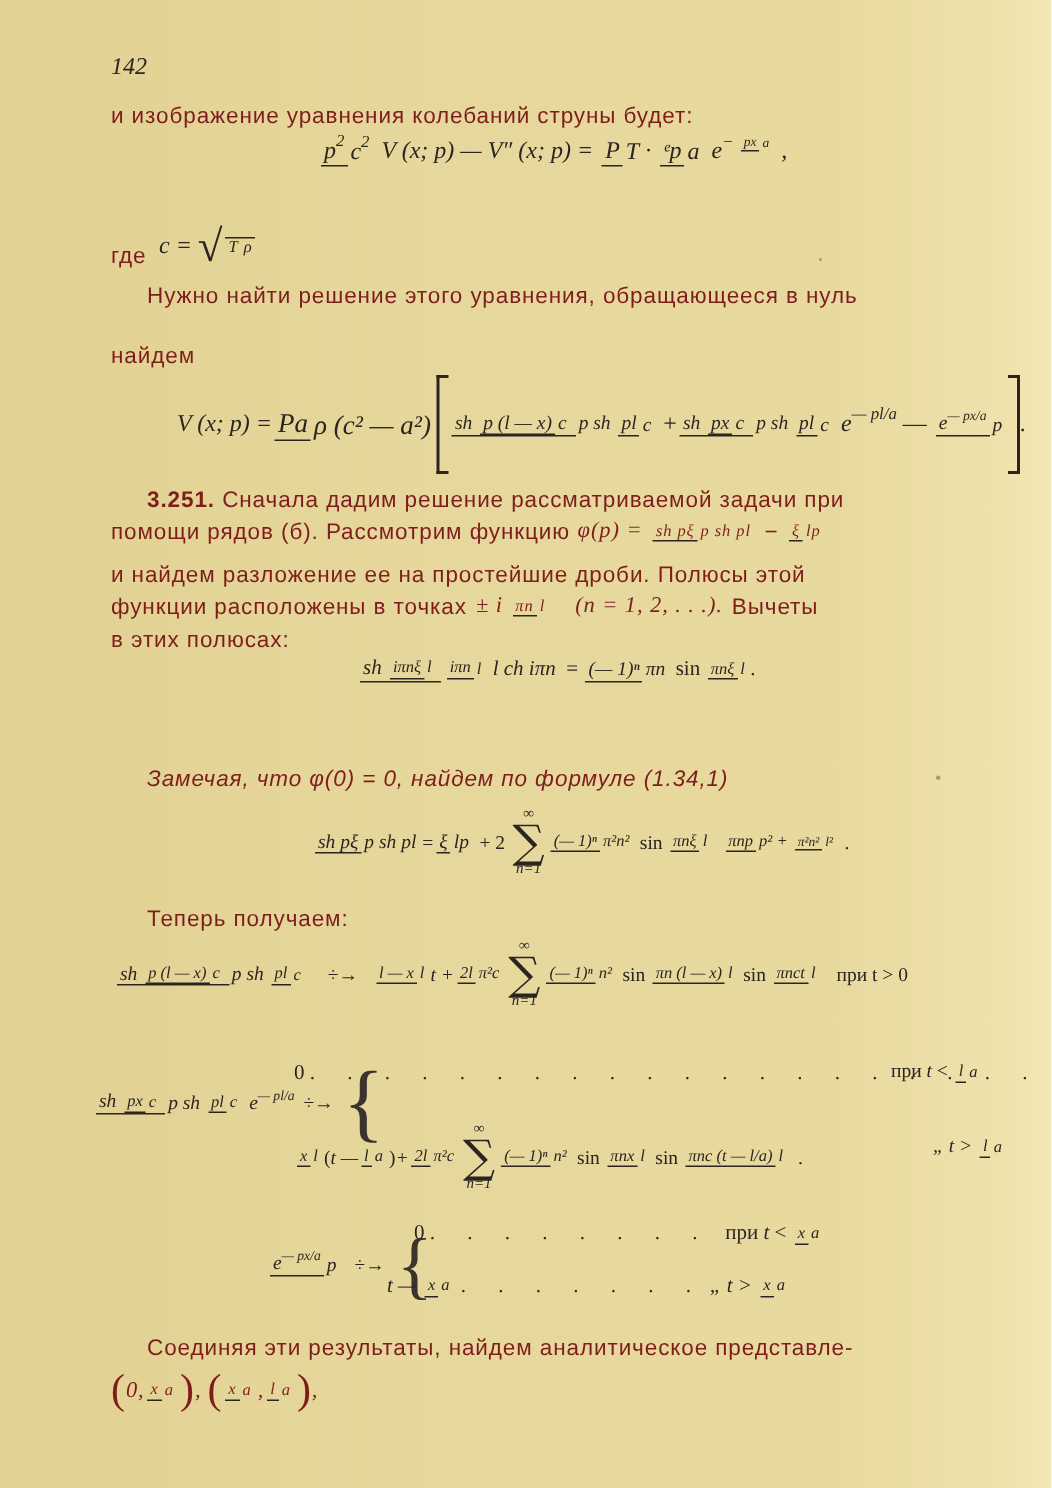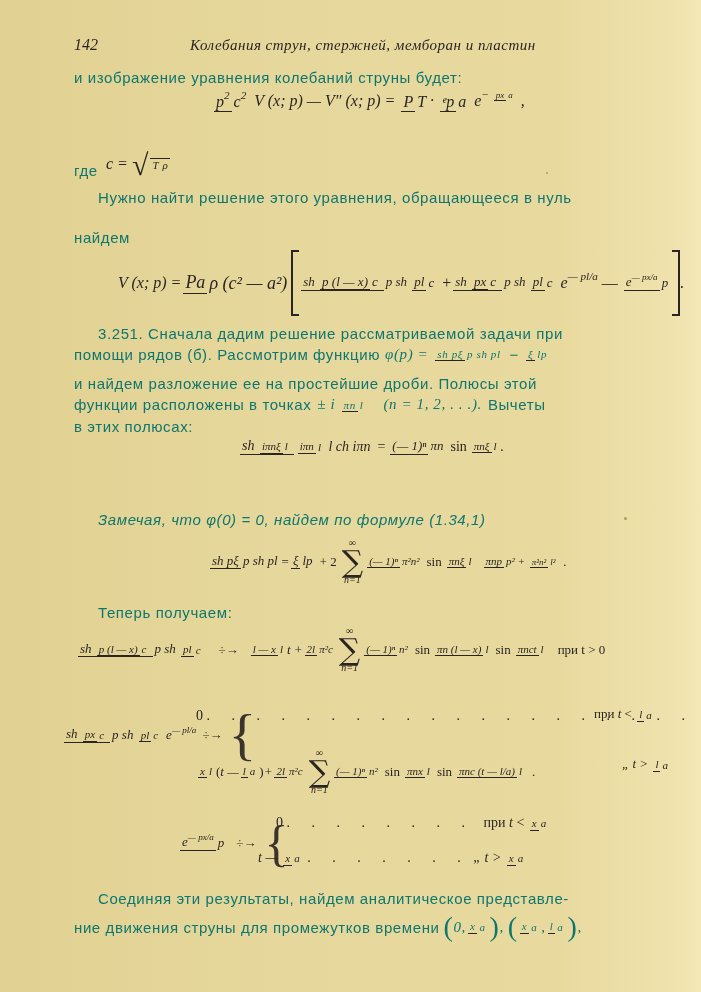--- a/index.html
+++ b/index.html
@@ -5,48 +5,47 @@
   html, body { margin:0; padding:0; }
   body {
     width:701px; height:992px; overflow:hidden;
     background: linear-gradient(90deg, #e1d192 0%, #e6d79c 40%, #e8da9f 80%, #efe2ad 96%, #f3e8b8 100%);
     font-family: "Liberation Serif", "DejaVu Serif", serif;
     color:#2a2520;
     position:relative;
   }
   .page { position:absolute; inset:0; }
   .abs { position:absolute; white-space:nowrap; }
-  .txt { font-family: "Liberation Sans Narrow", "Liberation Sans", sans-serif; font-size:15px; letter-spacing:0.6px; color:#0f766e; }
+  .txt { font-family: "Liberation Sans Narrow", "Liberation Sans", sans-serif; font-size:15px; letter-spacing:0.6px; color:#7f1d1d; }
   .hdr-num { font-family:"Liberation Serif", serif; font-style:italic; font-size:16px; }
   .hdr-title { font-family:"Liberation Serif", serif; font-style:italic; font-size:15px; letter-spacing:0.5px; }
   .m { font-family:"Liberation Serif", "DejaVu Serif", serif; font-style:italic; font-size:16px; }
   .small { font-size:11px; }
   .frac { display:inline-flex; flex-direction:row; align-items:center; vertical-align:middle; margin:0 2px; }
   .frac > .num { border-bottom:1px solid #2a2520; padding:0 2px; line-height:1.15; }
   .frac > .den { padding:0 2px; line-height:1.15; }
   .sup { position:relative; top:-0.7em; font-size:0.7em; }
   .big { font-size:28px; font-style:normal; line-height:1; vertical-align:middle; }
   .sum { display:inline-flex; flex-direction:column; align-items:center; vertical-align:middle; margin:0 2px; }
   .sum .sig { font-size:30px; font-style:normal; line-height:0.9; font-family:"DejaVu Serif", serif; }
   .sum .lim { font-size:10px; line-height:1; }
   .brace { font-size:58px; font-style:normal; font-weight:100; line-height:1; color:#3a342c; }
   .bracket { display:inline-block; vertical-align:middle; border:2px solid #2a2520; width:6px; height:62px; }
   .bracket.l { border-right:none; }
   .bracket.r { border-left:none; }
-  .bold { font-weight:normal; font-style:normal; font-family:"Liberation Sans", sans-serif; }
+  .bold { font-weight:bold; font-style:normal; font-family:"Liberation Sans", sans-serif; }
   .dots { letter-spacing:9px; font-style:normal; }
   .speck { position:absolute; width:3px; height:3px; border-radius:50%; background:#7c7060; opacity:.6; }
 </style>
 </head>
 <body>
 
 <div class="page">
 
   <div class="abs hdr-num" style="left:74px;top:36px;">142</div>
-  <div class="abs hdr-title" style="left:190px;top:37px;">Колебания струн, стержней, мемборан и пластин</div>
 
   <div class="abs txt" style="left:74px;top:69px;">и изображение уравнения колебаний струны будет:</div>
 
   <div class="abs m" style="left:212px;top:92px;">
     <span class="frac">
         <span class="num">p<span class="sup">2</span></span>
         <span class="den">c<span class="sup">2</span></span>
       </span>
     V (x; p) — V″ (x; p) =
     <span class="frac">
@@ -329,21 +328,20 @@
       </span>
     <span class="dots" style="font-style:normal;">. . . . . . .</span>
     <span>„ t &gt; <span class="frac small">
           <span class="num">x</span>
           <span class="den">a</span>
         </span></span>
   </div>
 
   <div class="abs txt" style="left:98px;top:890px;">Соединяя эти результаты, найдем аналитическое представле-</div>
   <div class="abs txt" style="left:74px;top:913px;display:flex;align-items:center;gap:4px;">
-    <span>ние движения струны для промежутков времени</span>
     <span class="m" style="font-size:15px;display:inline-flex;align-items:center;">
       <span class="big">(</span>0, <span class="frac small">
           <span class="num">x</span>
           <span class="den">a</span>
         </span><span class="big">)</span>,
       <span class="big" style="margin-left:4px;">(</span><span class="frac small">
           <span class="num">x</span>
           <span class="den">a</span>
         </span>, <span class="frac small">
           <span class="num">l</span>

